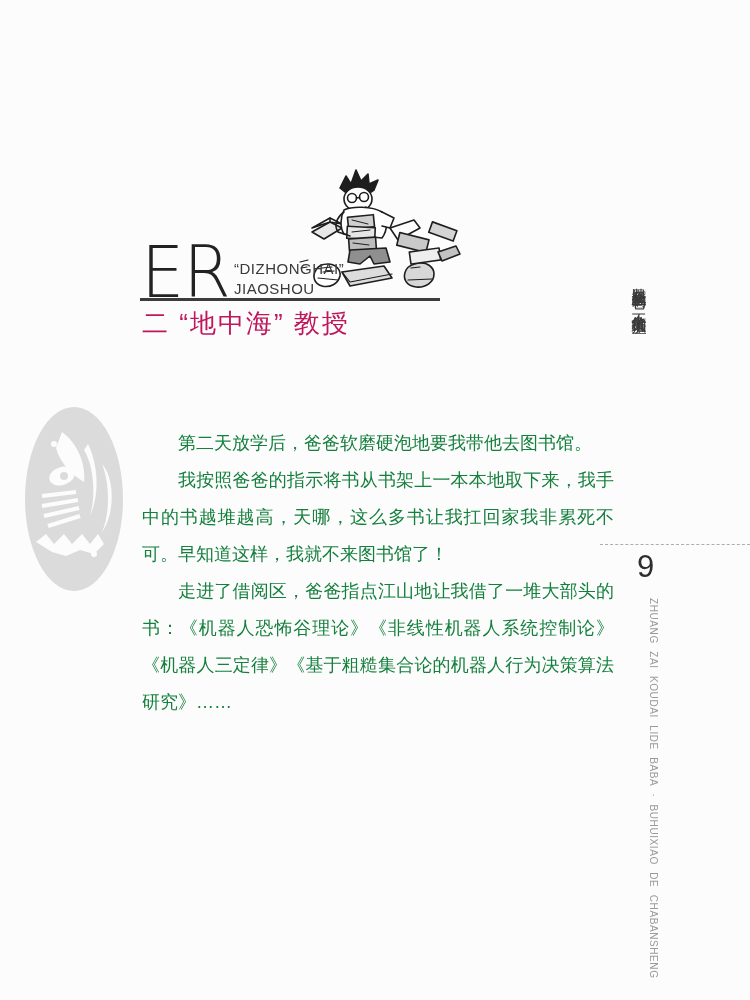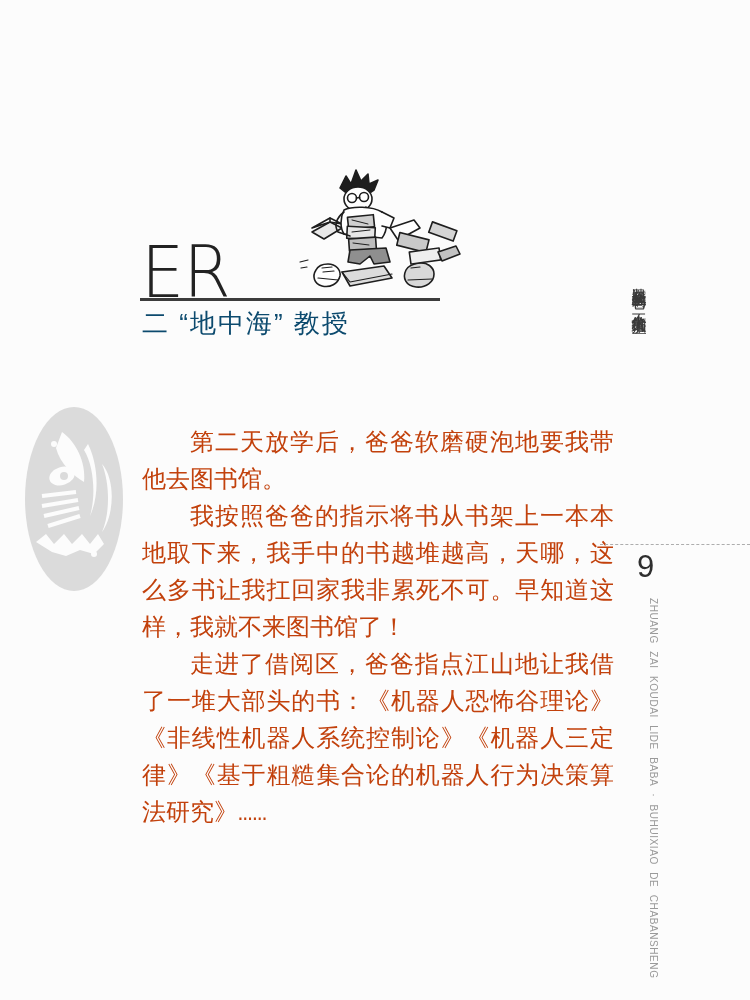--- a/index.html
+++ b/index.html
@@ -64,35 +64,35 @@
     width: 300px;
     height: 3px;
     background: #3c3c3c;
   }
   .chapter-title {
     position: absolute;
     left: 142px;
     top: 306px;
     font-size: 26px;
     letter-spacing: 2px;
-    color: #0c4a6e;
+    color: #be185d;
     font-family: "Liberation Sans", sans-serif;
     white-space: nowrap;
   }
 
   
   .body-text {
     position: absolute;
     left: 142px;
     top: 425px;
     width: 472px;
-    font-family: Liberation Mono, monospace;
-    font-size: 24px;
+    font-family: Liberation Sans, sans-serif;
+    font-size: 18px;
     line-height: 37px;
-    color: #c2410c;
+    color: #15803d;
     text-align: justify;
   }
   .body-text p {
     margin: 0;
     text-indent: 2em;
   }
 
   
   .side-title {
     position: absolute;
@@ -202,20 +202,24 @@
 
       <rect x="100" y="70" width="30" height="13" fill="#c9c9c9" transform="rotate(14 115 76)"></rect>
       <rect x="112" y="84" width="30" height="12" fill="#eeeeee" transform="rotate(-8 127 90)"></rect>
       <rect x="132" y="60" width="26" height="11" fill="#d4d4d4" transform="rotate(20 145 65)"></rect>
       <path d="M140 86 L158 80 L162 88 L144 95 Z" fill="#c2c2c2"></path>
     </g>
   </svg>
 
   <div class="chapter-marker">ER</div>
 
+  <div class="chapter-pinyin">
+    <div>“DIZHONGHAI”</div>
+    <div>JIAOSHOU</div>
+  </div>
 
   <div class="header-rule"></div>
 
   <div class="chapter-title">二 “地中海” 教授</div>
 
   <div class="body-text">
       <p>第二天放学后，爸爸软磨硬泡地要我带他去图书馆。</p>
       <p>我按照爸爸的指示将书从书架上一本本地取下来，我手中的书越堆越高，天哪，这么多书让我扛回家我非累死不可。早知道这样，我就不来图书馆了！</p>
       <p>走进了借阅区，爸爸指点江山地让我借了一堆大部头的书：《机器人恐怖谷理论》《非线性机器人系统控制论》《机器人三定律》《基于粗糙集合论的机器人行为决策算法研究》……</p>
     </div>

